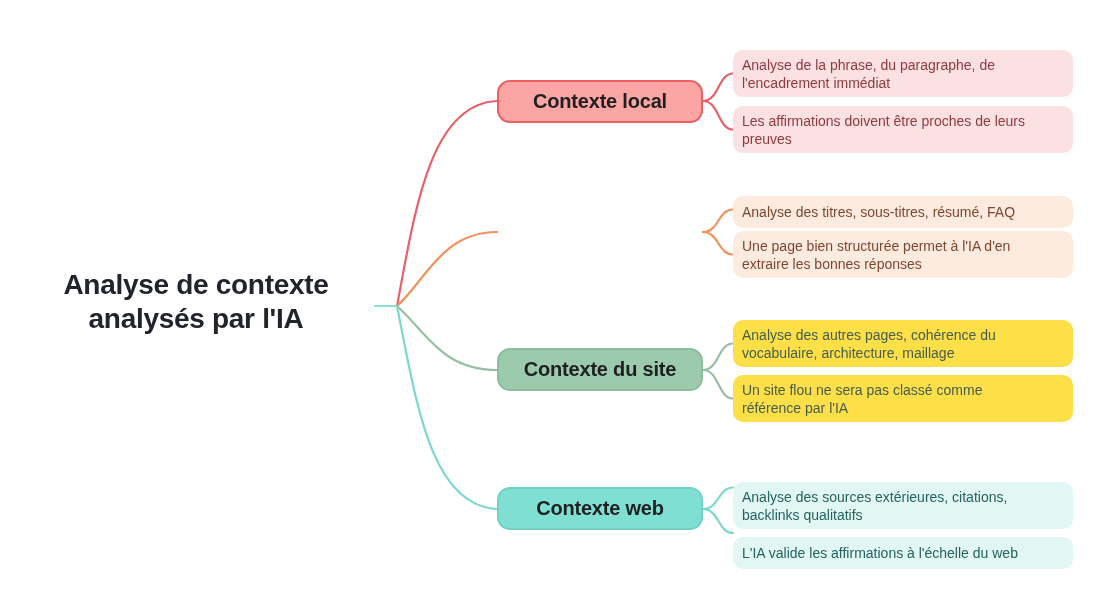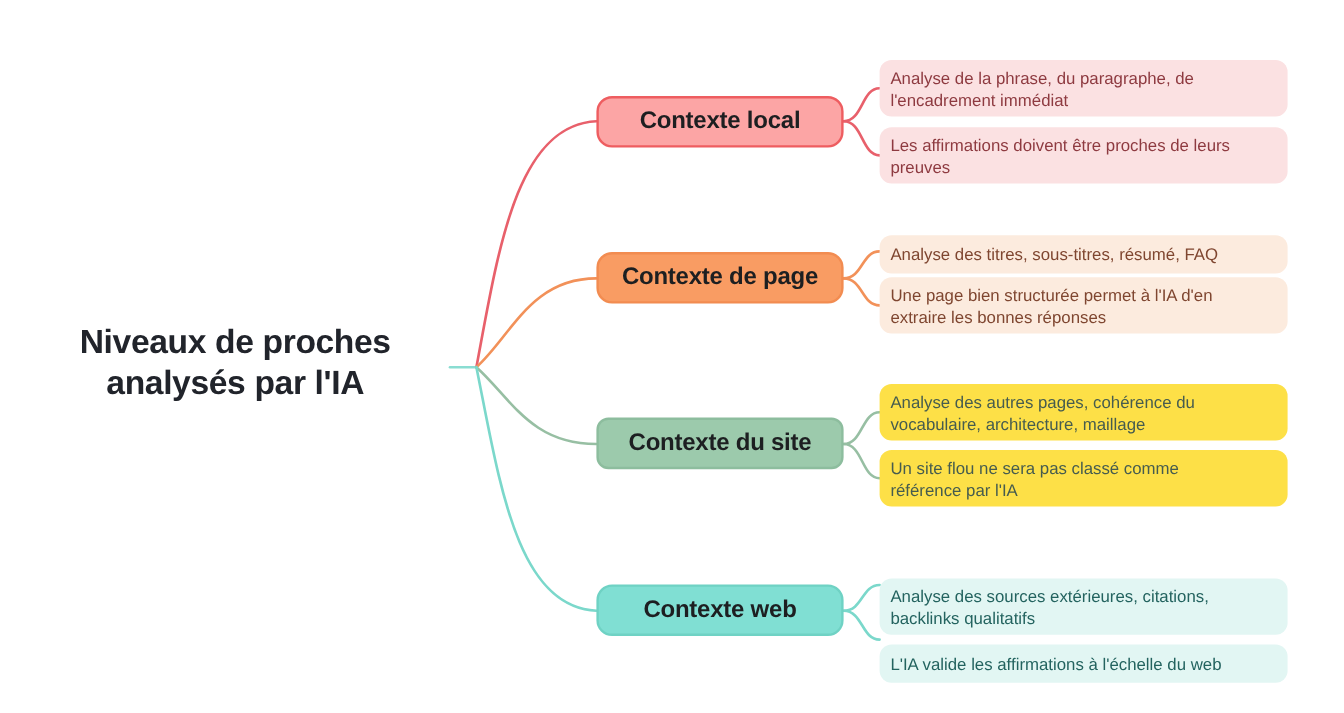--- a/index.html
+++ b/index.html
@@ -65,27 +65,26 @@
     <path class="c2" d="M703,232 C719,232 718,254.5 733,254.5" stroke="#F29159"></path>
 
     <path class="c3" d="M703,370 C719,370 718,343.5 733,343.5" stroke="#97BFA3"></path>
     <path class="c3" d="M703,370 C719,370 718,398.5 733,398.5" stroke="#97BFA3"></path>
 
     <path class="c4" d="M703,509 C719,509 718,487.5 733,487.5" stroke="#7BD8CB"></path>
     <path class="c4" d="M703,509 C719,509 718,533 733,533" stroke="#7BD8CB"></path>
   </svg>
 
   <div class="root">
-    <div>Niveaux de proches</div>
+    <div>Analyse de contexte</div>
     <div>analysés par l'IA</div>
   </div>
 
   <div class="node b1" style="top:80px;">Contexte local</div>
-  <div class="node b2" style="top:210px;">Contexte de page</div>
-  <div class="node b3" style="top:348px;border-radius:10px;">Contexte du site</div>
+  <div class="node b3" style="top:348px;">Contexte du site</div>
   <div class="node b4" style="top:487px;">Contexte web</div>
 
   <div class="note n1 h2l" style="top:50px;">Analyse de la phrase, du paragraphe, de
 l'encadrement immédiat</div>
   <div class="note n1 h2l" style="top:106px;">Les affirmations doivent être proches de leurs
 preuves</div>
 
   <div class="note n2 h1l" style="top:196px;">Analyse des titres, sous-titres, résumé, FAQ</div>
   <div class="note n2 h2l" style="top:231px;">Une page bien structurée permet à l'IA d'en
 extraire les bonnes réponses</div>

